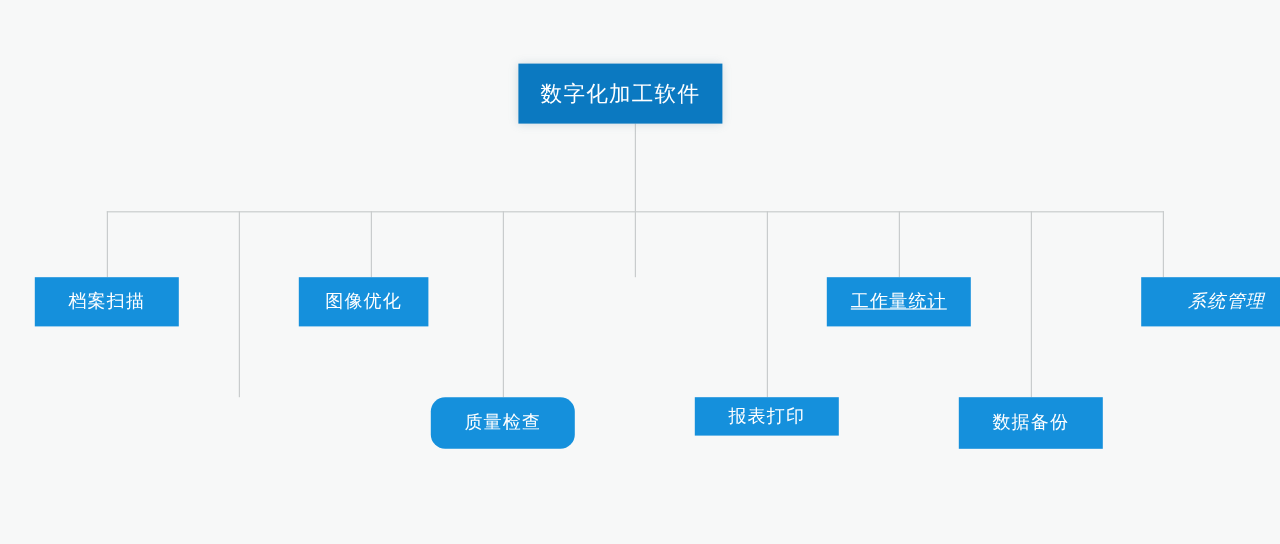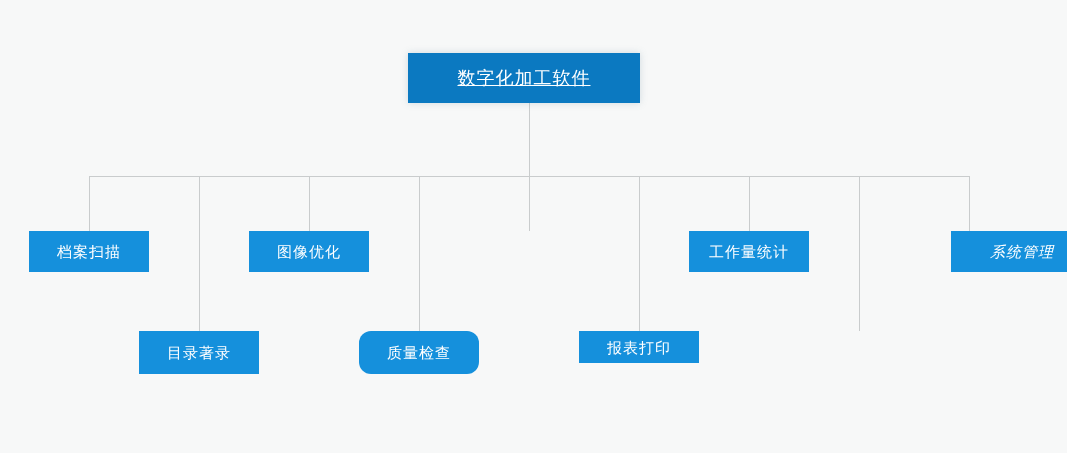--- a/index.html
+++ b/index.html
@@ -53,60 +53,60 @@
   .node-label {
     display: block;
     line-height: 1;
   }
 </style>
 </head>
 <body>
 
 <div id="diagram">
 
-  <div class="node node-root" style="left:408px; top:53px; width:232px; height:50px;text-decoration:underline;">
+  <div class="node node-root" style="left:432px; top:53px; width:170px; height:50px;">
     <span class="node-label">数字化加工软件</span>
   </div>
 
   <div class="conn v" style="left:529px; top:103px; height:128px;"></div>
 
   <div class="conn h" style="left:89px; top:176px; width:881px;"></div>
 
   <div class="conn v" style="left:89px; top:176px; height:55px;"></div>
   <div class="conn v" style="left:199px; top:176px; height:155px;"></div>
   <div class="conn v" style="left:309px; top:176px; height:55px;"></div>
   <div class="conn v" style="left:419px; top:176px; height:155px;"></div>
   <div class="conn v" style="left:639px; top:176px; height:155px;"></div>
   <div class="conn v" style="left:749px; top:176px; height:55px;"></div>
   <div class="conn v" style="left:859px; top:176px; height:155px;"></div>
   <div class="conn v" style="left:969px; top:176px; height:55px;"></div>
 
   <div class="node node-child" style="left:29px; top:231px; width:120px; height:41px;">
     <span class="node-label">档案扫描</span>
   </div>
 
-  <div class="node node-child" style="left:249px; top:231px; width:120px; height:41px;">
+  <div class="node node-child" style="left:249px; top:231px; width:108px; height:41px;">
     <span class="node-label">图像优化</span>
   </div>
 
 
-  <div class="node node-child" style="left:689px; top:231px; width:120px; height:41px;">
+  <div class="node node-child" style="left:689px; top:231px; width:120px; height:41px;text-decoration:underline;">
     <span class="node-label">工作量统计</span>
   </div>
 
   <div class="node node-child" style="left:951px; top:231px; width:142px; height:41px;font-style:italic;">
     <span class="node-label">系统管理</span>
   </div>
 
-  <div class="node node-child" style="left:139px; top:331px; width:120px; height:43px;">
-    <span class="node-label">目录著录</span>
-  </div>
 
   <div class="node node-child" style="left:359px; top:331px; width:120px; height:43px;border-radius:12px;">
     <span class="node-label">质量检查</span>
   </div>
 
   <div class="node node-child" style="left:579px; top:331px; width:120px; height:32px;">
     <span class="node-label">报表打印</span>
   </div>
 
+  <div class="node node-child" style="left:799px; top:331px; width:120px; height:43px;">
+    <span class="node-label">数据备份</span>
+  </div>
 
 </div>
 
 </body></html>

